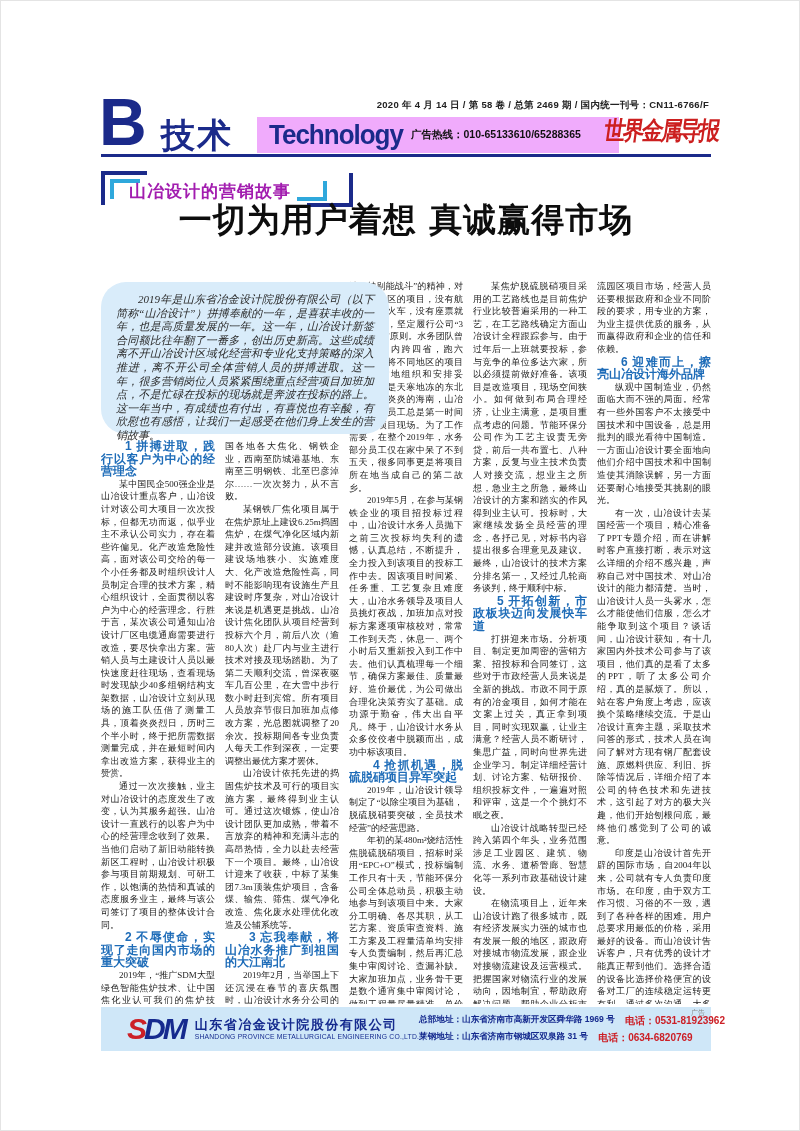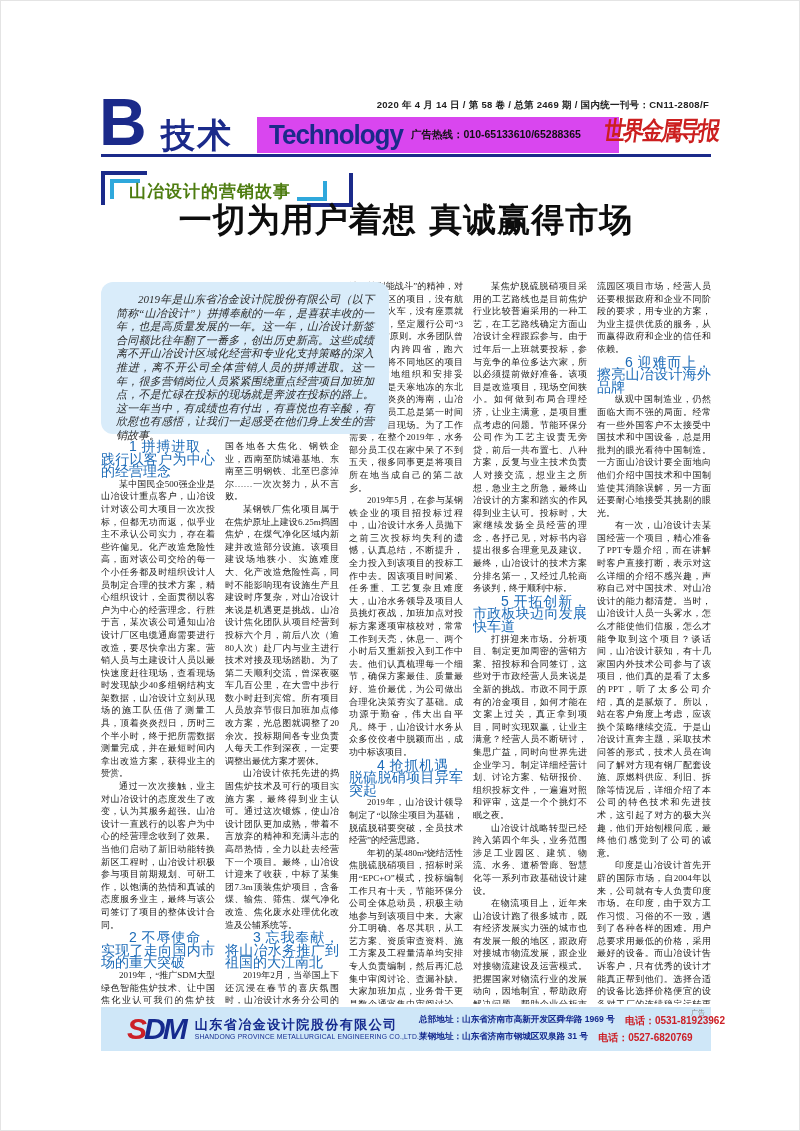--- a/index.html
+++ b/index.html
@@ -17,73 +17,73 @@
   .section-name {
     position:absolute; left:160px; top:112px; font-size:34px; font-weight:900;
     color:#1b2a8a; letter-spacing:2px;
   }
   .date-line {
     position:absolute; right:90px; top:98px; font-size:9.5px; font-weight:700;
     color:#222; letter-spacing:0.3px;
   }
   .tech-bar {
     position:absolute; left:256px; top:116px; width:362px; height:36px;
-    background:#d946ef; display:flex; align-items:center; padding-left:12px;
+    background:#f0abfc; display:flex; align-items:center; padding-left:12px;
   }
   .tech-word {
     font-size:26px; font-weight:900; color:#1b2a8a; letter-spacing:-1px;
     transform:scaleY(1.05); font-family:"Liberation Sans",sans-serif;
   }
   .hotline { font-size:10.5px; font-weight:700; color:#111; margin-left:8px; }
   .masthead {
     position:absolute; right:88px; top:113px; width:124px; text-align:right;
     font-size:25px; font-weight:900; color:#cc1f1f;
     font-family:"DejaVu Serif", serif; letter-spacing:-3px;
     transform:skewX(-8deg) scaleX(0.86); transform-origin:right center;
     white-space:nowrap;
   }
   .header-rule { position:absolute; left:100px; top:153px; width:610px; height:3px; background:#1b2a8a; }
   
   .banner { position:absolute; left:100px; top:168px; width:320px; height:44px; }
   .br-tl-outer { position:absolute; left:0; top:2px; width:46px; height:34px; border-left:4px solid #1b2a8a; border-top:4px solid #1b2a8a; }
   .br-tl-inner { position:absolute; left:9px; top:10px; width:30px; height:20px; border-left:4px solid #2fa8dc; border-top:4px solid #2fa8dc; }
-  .banner-label { position:absolute; left:28px; top:11px; font-size:17px; font-weight:900; color:#4d7c0f; letter-spacing:1px; white-space:nowrap; }
+  .banner-label { position:absolute; left:28px; top:11px; font-size:17px; font-weight:900; color:#a21caf; letter-spacing:1px; white-space:nowrap; }
   .br-br-inner { position:absolute; left:196px; top:12px; width:30px; height:20px; border-right:4px solid #2fa8dc; border-bottom:4px solid #2fa8dc; }
   .br-br-outer { position:absolute; left:206px; top:4px; width:46px; height:34px; border-right:4px solid #1b2a8a; border-bottom:4px solid #1b2a8a; }
   
   .headline {
     position:absolute; left:100px; top:197px; width:610px; text-align:center;
     font-size:33px; font-weight:900; color:#0d0d0d; letter-spacing:1px;
     font-family:"DejaVu Serif", serif; white-space:nowrap;
   }
   
   .intro-box {
     position:absolute; left:100px; top:281px; width:288px; height:152px;
-    background:#d9ecfa; border-radius:12px; padding:11px 15px 10px 15px;
+    background:#d9ecfa; border-radius:25px; padding:11px 15px 10px 15px;
   }
   .intro-text {
     font-size:11px; line-height:13.6px; color:#2a2a2a; text-align:justify;
     text-indent:2em; font-style:italic; font-family:"Liberation Serif", serif;
   }
   
   .columns {
     position:absolute; left:100px; top:279px; width:610px; height:724px;
     display:flex; gap:10px;
   }
   .col { width:114px; height:724px; overflow:hidden; }
   .col.offset { padding-top:160px; }
   .col p {
     font-size:9px; line-height:12.6px; text-align:justify; color:#1c1c1c;
     font-family:"Liberation Serif", serif; margin:0;
   }
   .col p.blk-para { text-indent:2em; }
   .col p.blk-cont { text-indent:0; }
   .col p.blk-heading {
-    color:#1e6cb8; font-weight:400; text-indent:2em;
-    font-family:"Liberation Sans", sans-serif; font-size:14px;
+    color:#1e6cb8; font-weight:700; text-indent:2em;
+    font-family:"Liberation Sans", sans-serif; font-size:12px;
   }
   
   .footer {
     position:absolute; left:100px; top:1006px; width:610px; height:44px;
     background:#cfe7f8; display:flex; align-items:center;
   }
   .ad-mark { position:absolute; top:1px; right:6px; font-size:7px; color:#8a8a8a; }
   .logo { margin-left:26px; font-size:30px; font-weight:900; font-style:italic; letter-spacing:-3px; line-height:1; white-space:nowrap; }
   .logo .l1 { color:#cc2027; }
   .logo .l2 { color:#152a8e; }
@@ -95,21 +95,21 @@
   .addr { font-size:8.6px; font-weight:700; color:#152a8e; }
   .phone { font-size:10px; font-weight:700; color:#cc2027; }
 </style>
 </head>
 <body>
 
 <div class="page">
 
   <div class="section-letter">B</div>
   <div class="section-name">技术</div>
-  <div class="date-line">2020 年 4 月 14 日 / 第 58 卷 / 总第 2469 期 / 国内统一刊号：CN11-2808/F</div>
+  <div class="date-line">2020 年 4 月 14 日 / 第 58 卷 / 总第 2469 期 / 国内统一刊号：CN11-6766/F</div>
   <div class="tech-bar">
     <span class="tech-word">Technology</span>
     <span class="hotline">广告热线：010-65133610/65288365</span>
   </div>
   <div class="masthead">世界金属导报</div>
   <div class="header-rule"></div>
 
   <div class="banner">
     <div class="br-tl-outer"></div>
     <div class="br-tl-inner"></div>
@@ -169,18 +169,18 @@
       <div class="company-cn">山东省冶金设计院股份有限公司</div>
       <div class="company-en">SHANDONG PROVINCE METALLURGICAL ENGINEERING CO.,LTD.</div>
     </div>
     <div class="contact">
       <div class="contact-row">
         <span class="addr">总部地址：山东省济南市高新开发区舜华路 1969 号</span>
         <span class="phone">电话：0531-81923962</span>
       </div>
       <div class="contact-row">
         <span class="addr">莱钢地址：山东省济南市钢城区双泉路 31 号</span>
-        <span class="phone">电话：0527-6820769</span>
+        <span class="phone">电话：0634-6820769</span>
       </div>
     </div>
   </div>
 
 </div>
 
 </body></html>

